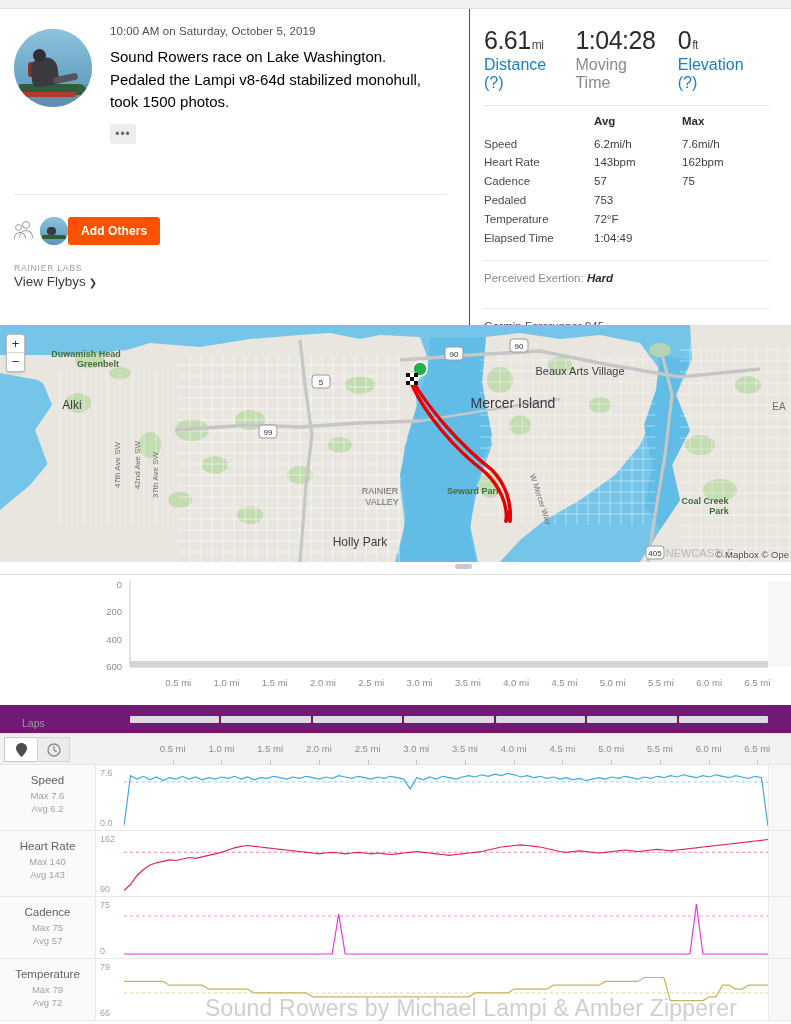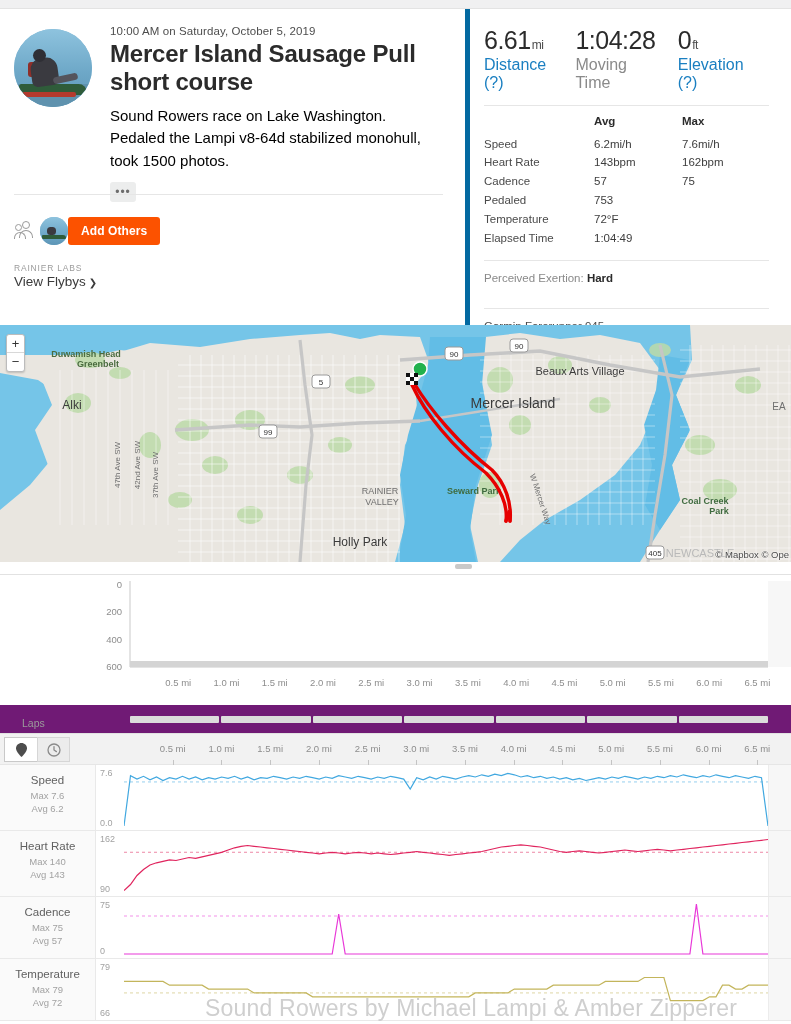--- a/index.html
+++ b/index.html
@@ -8,21 +8,21 @@
     font-family: "Liberation Sans", sans-serif;
     background: #fff; overflow: hidden;
   }
   #app { position: relative; width: 791px; height: 1024px; background:#fff; }
 
   
   .top-strip { position:absolute; top:0; left:0; width:791px; height:9px; background:#f0f0f1; border-bottom:1px solid #e3e3e3; }
 
   
   .summary { position:absolute; top:9px; left:0; width:791px; height:316px; background:#fff; }
-  .col-left { position:absolute; left:0; top:0; width:470px; height:316px; border-right:5px solid #0369a1; }
+  .col-left { position:absolute; left:0; top:0; width:470px; height:316px; border-right:1px solid #0369a1; }
   .col-right { position:absolute; left:470px; top:0; width:321px; height:316px; }
 
   
   .act-head { display:flex; padding:14px 22px 0 14px; }
   .avatar-big {
     width:78px; height:78px; border-radius:50%; flex:0 0 78px; margin-top:6px;
     overflow:hidden; position:relative; background:#7fb6d4;
   }
   .avatar-big .sky { position:absolute; inset:0; background:linear-gradient(#8ec3de 0%, #6ea8c8 55%, #5d95b6 100%); }
   .avatar-big .water { position:absolute; left:0; right:0; bottom:0; height:30%; background:#5f92ae; }
@@ -76,21 +76,21 @@
   .big-lbl.plain { color:#8a8a8a; }
 
   .hr-r { height:1px; background:#e6e6e6; margin:13px 0 0 0; }
   .tbl { width:100%; border-collapse:collapse; margin-top:9px; }
   .tbl th { text-align:left; font-size:11.5px; color:#2b2b2b; font-weight:bold; padding:0 0 7px 0; }
   .tbl td { font-size:11.5px; color:#4a4a4a; padding:3.4px 0; }
   .tbl .c0 { width:110px; }
   .tbl .c1 { width:88px; }
   .tbl td.v { color:#3d3d3d; }
   .pe { font-size:11.5px; color:#8a8a8a; padding:11px 0 11px 0; }
-  .pe b { color:#2b2b2b; font-weight:bold; }
+  .pe b { color:#2b2b2b; font-weight:bold;font-style:italic; }
   .device { font-size:11.5px; color:#4a4a4a; padding-top:11px; }
 
   
   .map { position:absolute; top:325px; left:0; width:791px; height:237px; overflow:hidden; background:#6ec2e8; }
   .map svg { display:block; }
   .map-ctrl { position:absolute; left:6px; top:9px; width:19px; border:1px solid #bcbcbc; border-radius:3px; background:#fff; box-shadow:0 1px 2px rgba(0,0,0,.18); z-index:5; }
   .map-ctrl div { height:18px; line-height:17px; text-align:center; font-size:13px; color:#333; cursor:pointer; }
   .map-ctrl div:first-child { border-bottom:1px solid #d8d8d8; }
   .map-attr { position:absolute; right:2px; bottom:2px; font-size:9.5px; color:#4a4a4a; z-index:5; text-shadow:0 0 2px #fff,0 0 2px #fff; }
   .map-under { position:absolute; top:562px; left:0; width:791px; height:13px; background:#fff; border-bottom:1px solid #e2e2e2; }
@@ -150,21 +150,20 @@
             <div class="water"></div>
           <div class="hull"></div>
             <div class="hull2"></div>
           <div class="pack"></div>
             <div class="body"></div>
           <div class="head"></div>
             <div class="leg"></div>
         </div>
         <div class="act-meta">
           <div class="act-date">10:00 AM on Saturday, October 5, 2019</div>
-          <div class="act-title">Mercer Island Sausage Pull short course</div>
           <div class="act-desc">Sound Rowers race on Lake Washington. Pedaled the Lampi v8-64d stabilized monohull, took 1500 photos.</div>
           <button class="more-btn">•••</button>
         </div>
       </div>
 
       <div class="hr-left"></div>
 
       <div class="kudos-row">
         <span class="people-icon">
           <i class="h1"></i>

